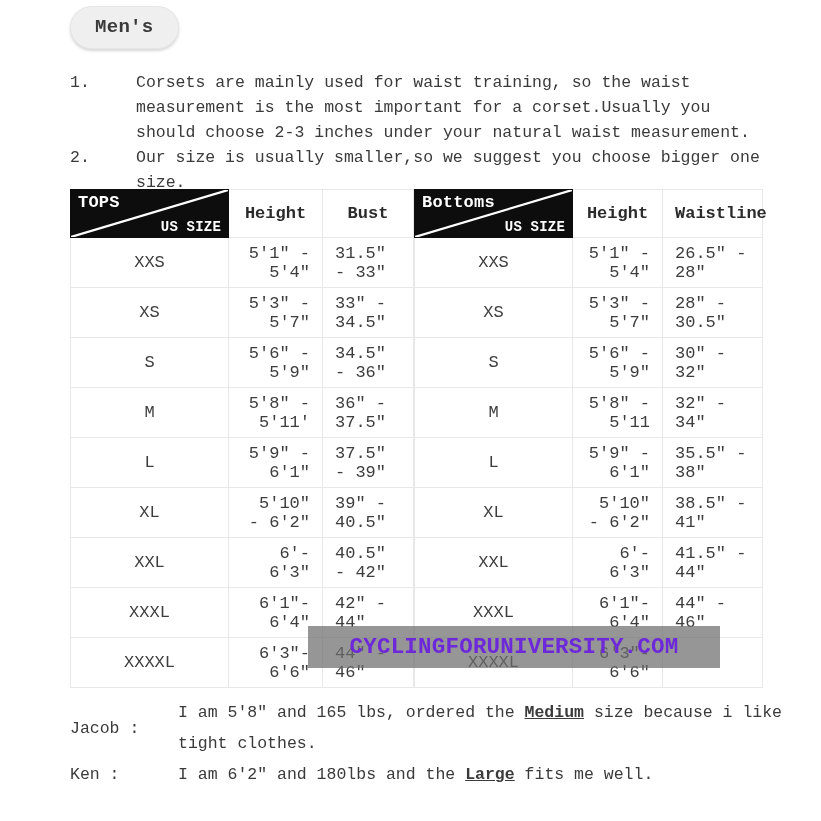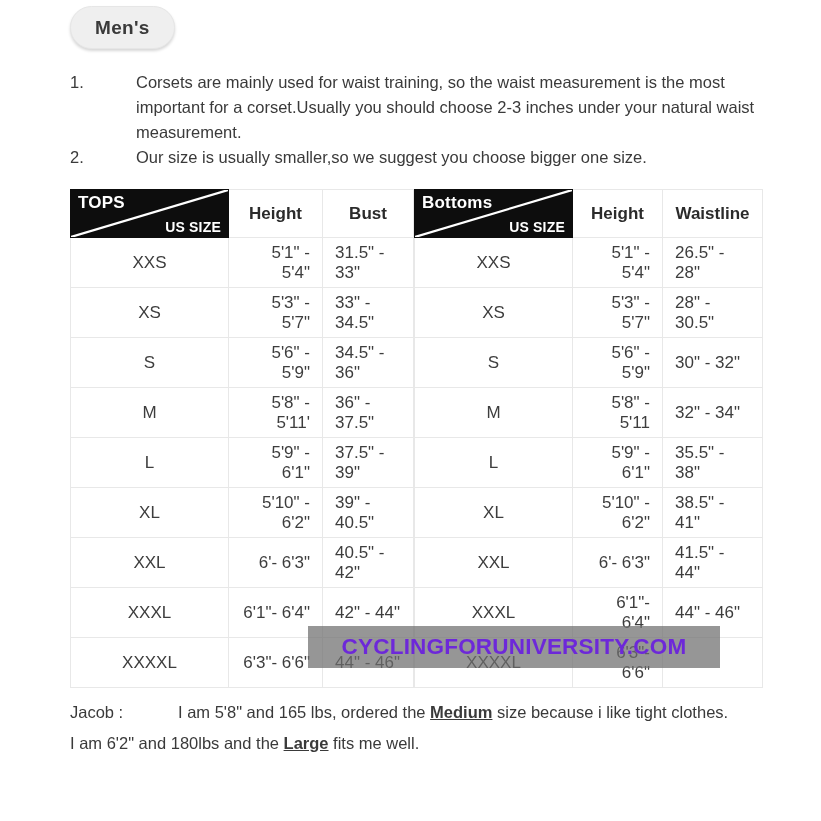--- a/index.html
+++ b/index.html
@@ -12,20 +12,21 @@
     background: #ffffff;
     font-family: "Liberation Sans", sans-serif;
     color: #333333;
     overflow: hidden;
     position: relative;
   }
   .page {
     position: relative;
     width: 821px;
     height: 638px;
+    font-family: Liberation Mono, monospace;
   }
 
   
   .pill-row {
     position: absolute;
     left: 70px;
     top: 6px;
     display: flex;
     gap: 66px;
   }
@@ -364,19 +365,20 @@
   </div>
 
   <div class="testimonials">
 
     <div class="testi">
       <span class="testi-name">Jacob :</span>
       <span class="testi-body"><span>I am 5'8" and 165 lbs, ordered the </span><span class="u">Medium</span><span> size because i like tight clothes.</span></span>
     </div>
 
     <div class="testi">
+      <span class="testi-name">Ken :</span>
       <span class="testi-body"><span>I am 6'2" and 180lbs and the </span><span class="u">Large</span><span> fits me well.</span></span>
     </div>
 
 
   </div>
 
 </div>
 
 </body></html>

